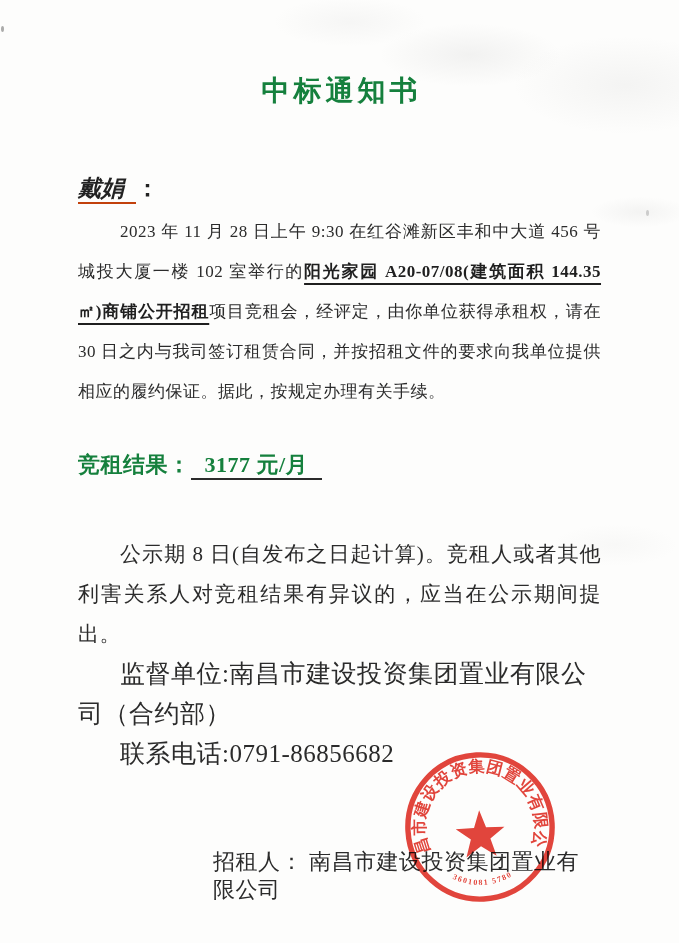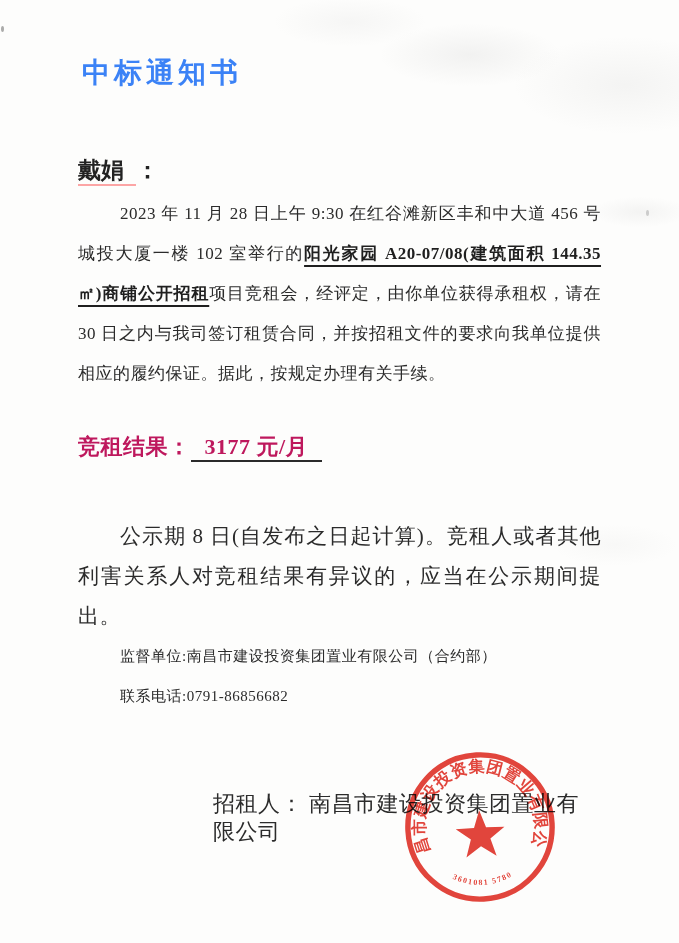--- a/index.html
+++ b/index.html
@@ -25,67 +25,69 @@
   }
   .sheet::after {
     content:""; position:absolute; left:1px; top:26px; width:3px; height:6px;
     background:rgba(70,70,70,.45); border-radius:50%;
     box-shadow:645px 184px 0 0 rgba(130,130,130,.35);
   }
   .content {
     position:absolute; left:78px; top:0; width:523px; height:943px;
   }
   .doc-title {
-    margin-top:54px;
+    margin-top:72px;
+    text-align:center;
     font-size:28px; line-height:38px;
     font-weight:bold;
     letter-spacing:4px; text-indent:4px;
-    color:#3b82f6;
+    color:#15803d;
   }
   .recipient {
     margin-top:64px;
     font-size:23px; line-height:30px; font-weight:bold; color:#222;
   }
   .recipient .name {
-    border-bottom:2px solid #fca5a5;
+    border-bottom:2px solid #c2410c;
     padding:0 12px 1px 0;
+    font-style:italic;
   }
   .body-par {
     margin-top:8px;
     font-size:17px; line-height:40px;
     text-align:justify; text-justify:inter-character;
     text-indent:42px;
     letter-spacing:.5px;
   }
   .hl {
     font-weight:bold;
     text-decoration:underline;
     text-underline-offset:6px;
     text-decoration-thickness:1.5px;
     color:#1f1f1f;
   }
   .result-line {
     margin-top:36px;
     font-size:22px; line-height:34px;
-    font-weight:bold; color:#be185d;
+    font-weight:bold; color:#15803d;
     letter-spacing:.5px;
   }
   .result-line .value {
     border-bottom:2px solid #2b2b2b;
     padding:0 14px 1px 14px;
   }
   .notice-par {
     margin-top:52px;
     font-size:21px; line-height:40px;
     text-align:justify; text-justify:inter-character;
     text-indent:42px;
     letter-spacing:.5px;
   }
   .plain-line {
-    font-size:15px; line-height:40px;
+    font-size:25px; line-height:40px;
     text-indent:42px;
     letter-spacing:.5px;
   }
   .signature { margin-top:74px; font-size:22px; }
   .sig-row { margin-left:135px; line-height:28px; letter-spacing:.5px; }
   .sig-row .sig-company { margin-left:6px; }
 
   .stamp {
     position:absolute; left:401px; top:748px;
     width:158px; height:158px;

